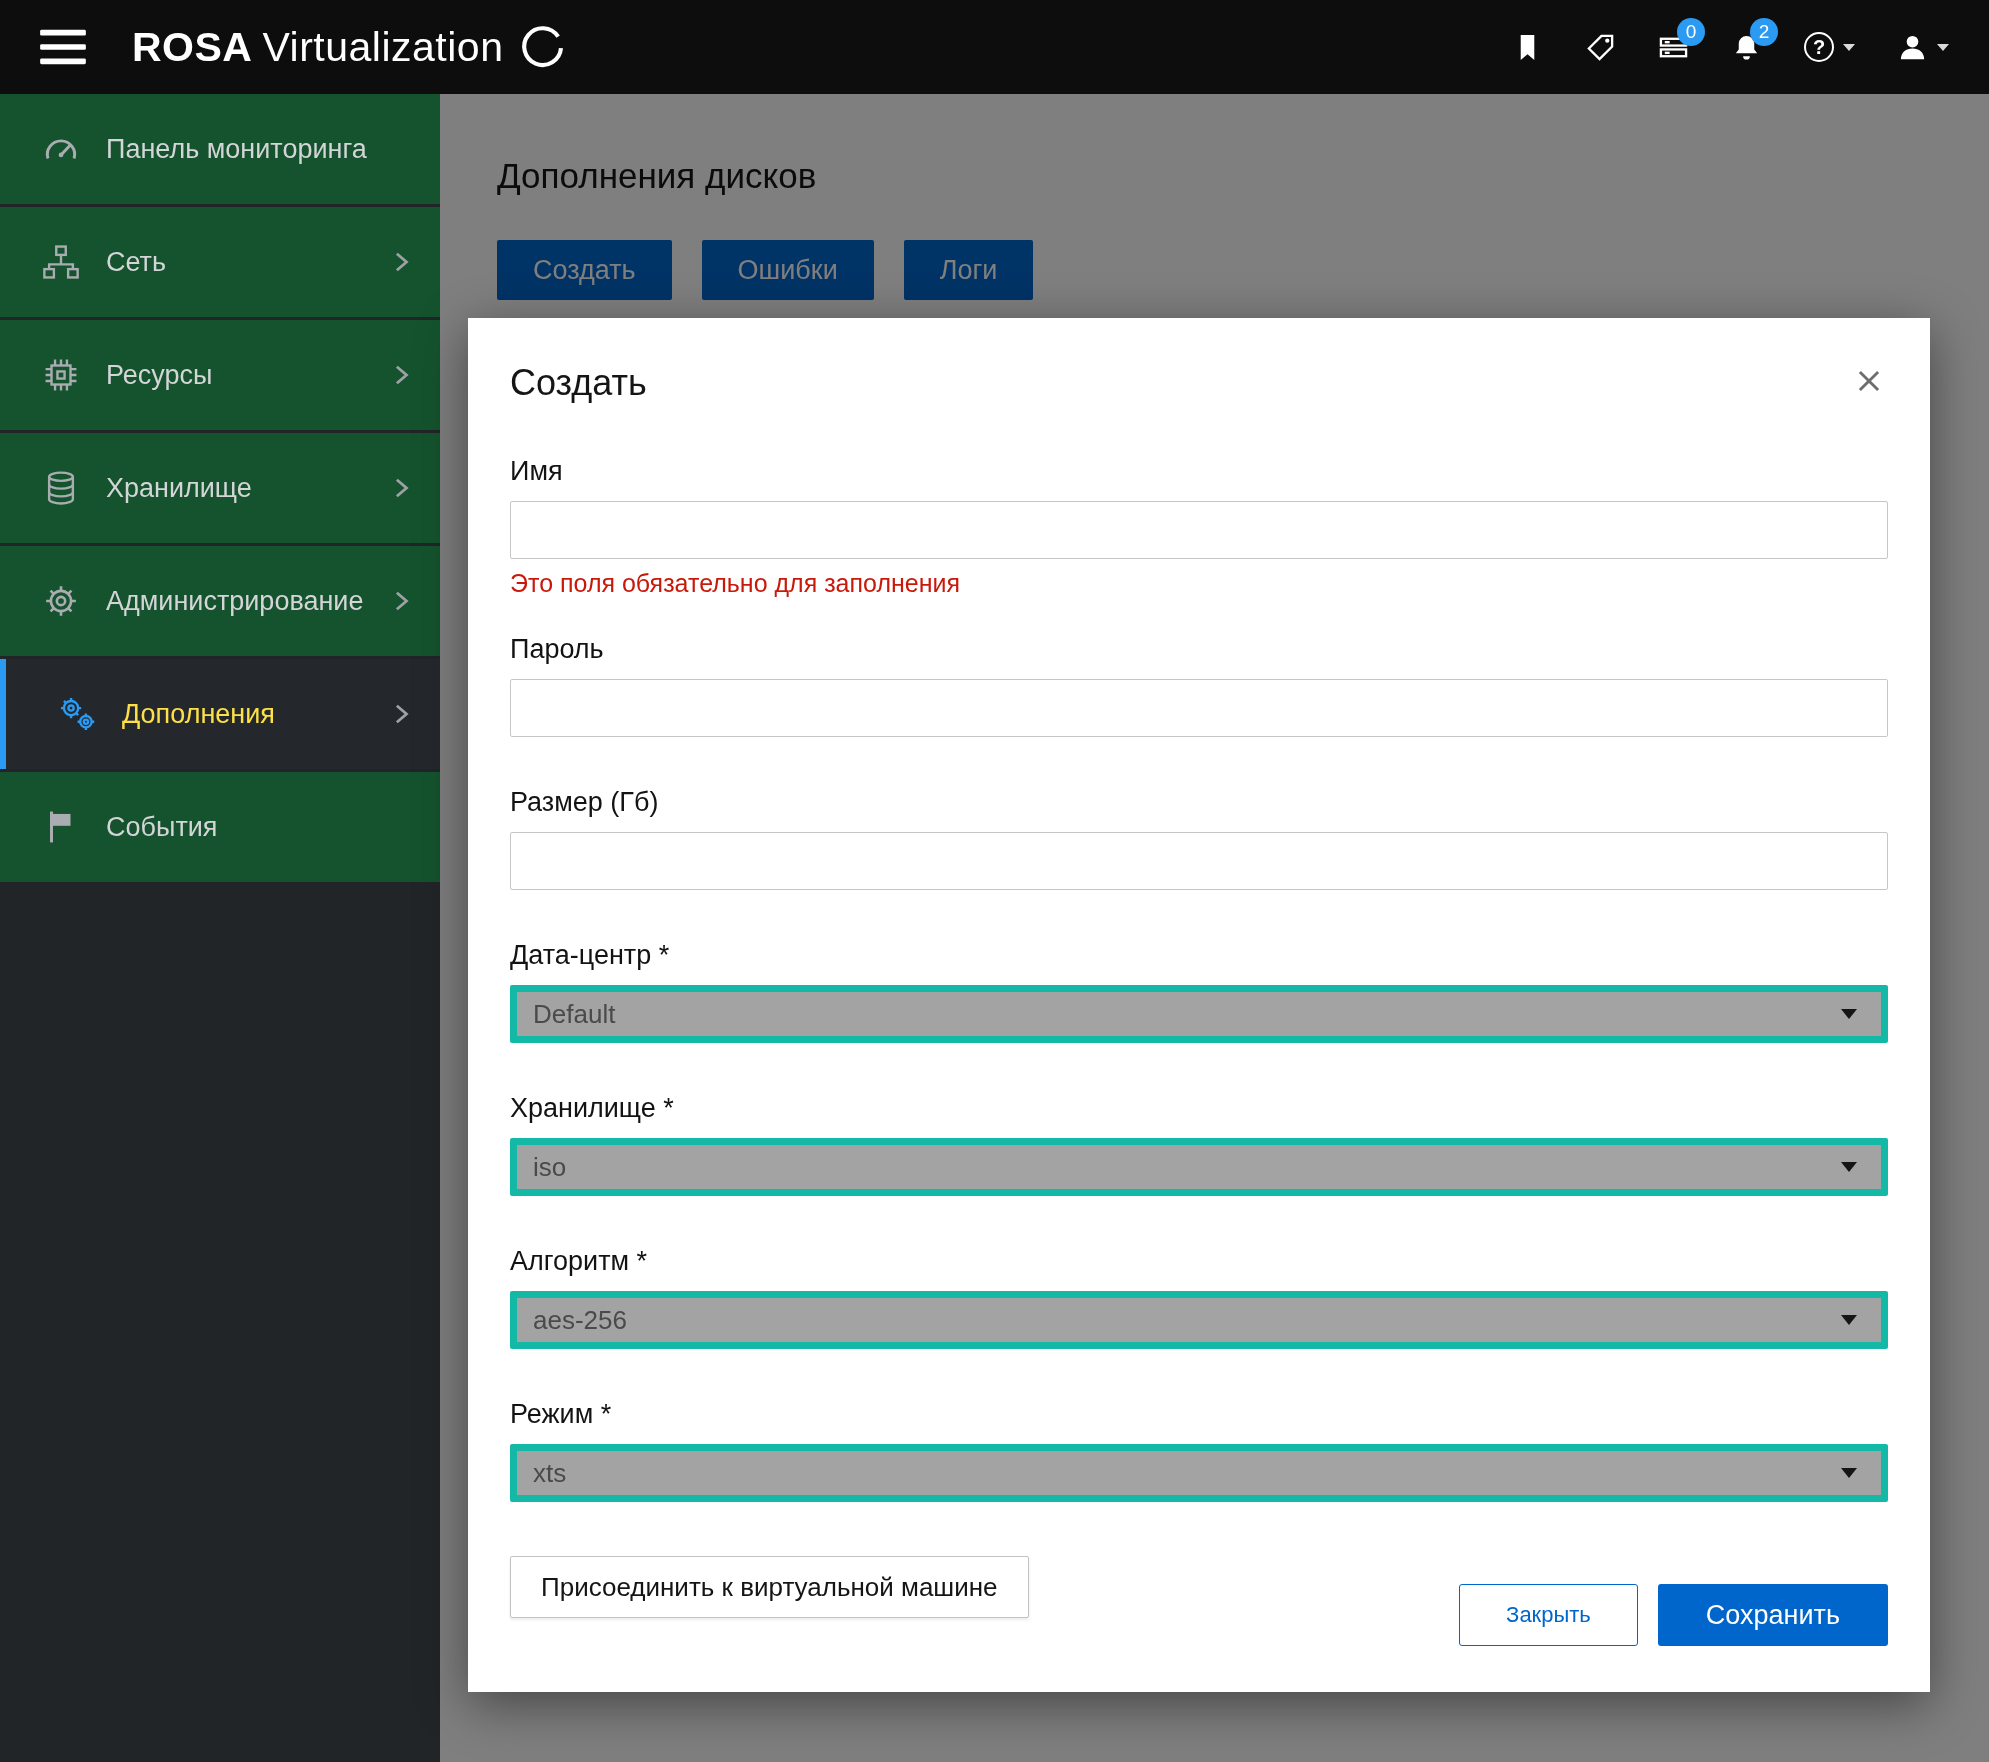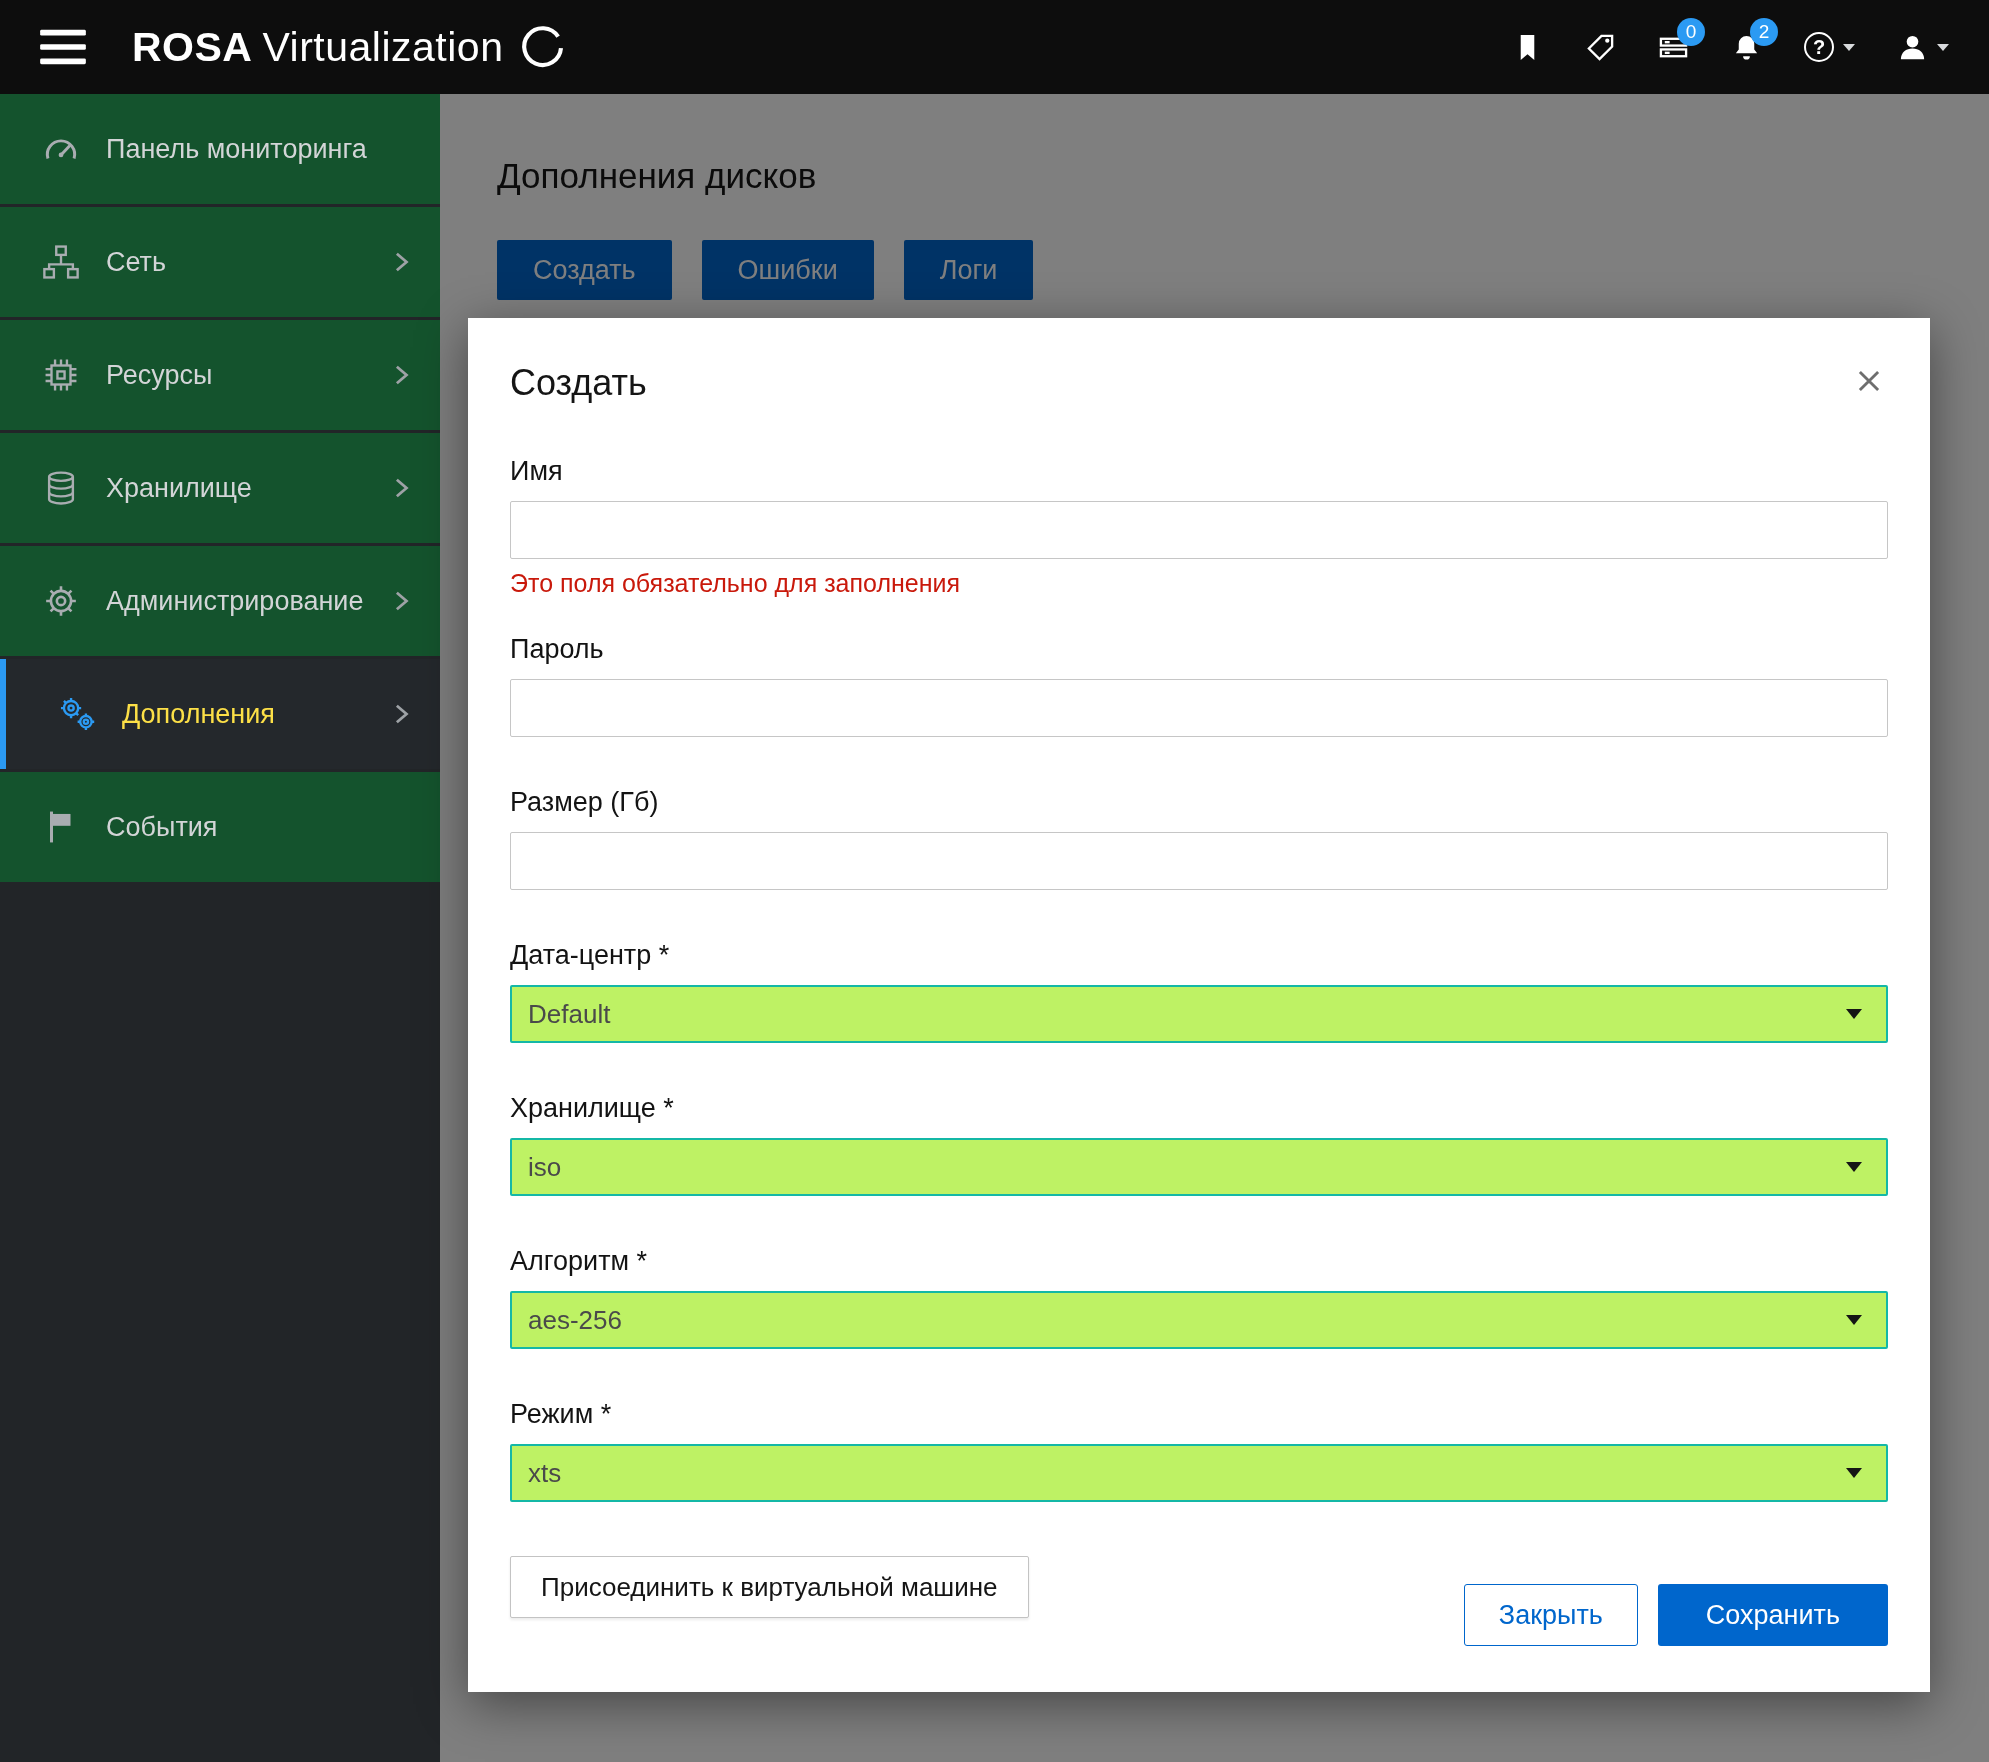--- a/index.html
+++ b/index.html
@@ -95,40 +95,40 @@
   .fgroup { margin-bottom: 50px; }
   .fgroup.has-error { margin-bottom: 36px; }
   .flabel { display: block; font-size: 27px; color: #131313; margin-bottom: 14px; }
   .tinput {
     width: 100%; height: 58px; border: 1px solid #c6c6c6; border-radius: 2px;
     font-size: 26px; padding: 0 16px; color: #333; background: #fff;
     font-family: "Liberation Sans", sans-serif;
   }
   .ferror { margin-top: 10px; font-size: 25px; color: #c9190b; }
   .fselect {
-    width: 100%; height: 58px; border: 2px solid #14b8a6; border-radius: 2px;
+    width: 100%; height: 58px; border: 7px solid #14b8a6; border-radius: 2px;
     display: flex; align-items: center; justify-content: space-between;
-    padding: 0 24px 0 16px; font-size: 26px; color: #4a4a4a; cursor: pointer; background: #bef264;
+    padding: 0 24px 0 16px; font-size: 26px; color: #4a4a4a; cursor: pointer; background: #a3a3a3;
   }
   .sel-caret {
     width: 0; height: 0;
     border-left: 8px solid transparent; border-right: 8px solid transparent;
     border-top: 10px solid #151515;
   }
   .attach-btn {
     margin-top: 4px; height: 62px; background: #fff; border: 1px solid #c3c3c3;
     border-radius: 2px; font-size: 26px; color: #151515; padding: 7px 30px; cursor: pointer;
     font-family: "Liberation Sans", sans-serif; box-shadow: 0 2px 3px rgba(0,0,0,0.08);
   }
   .modal-footer {
     position: absolute; bottom: 46px; right: 42px; display: flex; gap: 20px;
   }
   .btn-secondary {
-    height: 62px; padding: 0 34px; background: #fff; color: #0066cc;
-    border: 1px solid #0066cc; border-radius: 3px; font-size: 27px; cursor: pointer;
+    height: 62px; padding: 0 46px; background: #fff; color: #0066cc;
+    border: 1px solid #0066cc; border-radius: 3px; font-size: 22px; cursor: pointer;
     font-family: "Liberation Sans", sans-serif;
   }
   .btn-primary {
     height: 62px; padding: 10px 48px; background: #0066cc; color: #fff;
     border: none; border-radius: 3px; font-size: 27px; cursor: pointer;
     font-family: "Liberation Sans", sans-serif;
   }
 </style>
 </head>
 <body>

